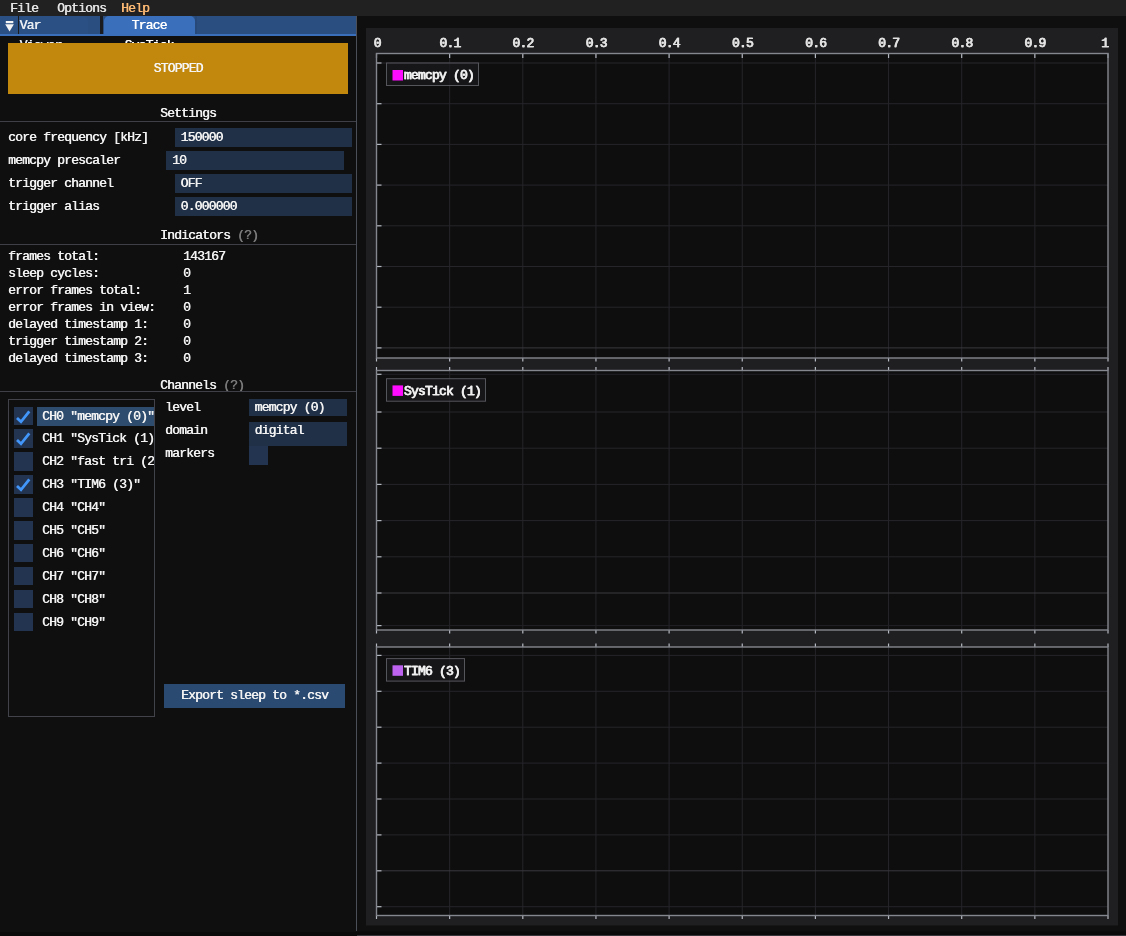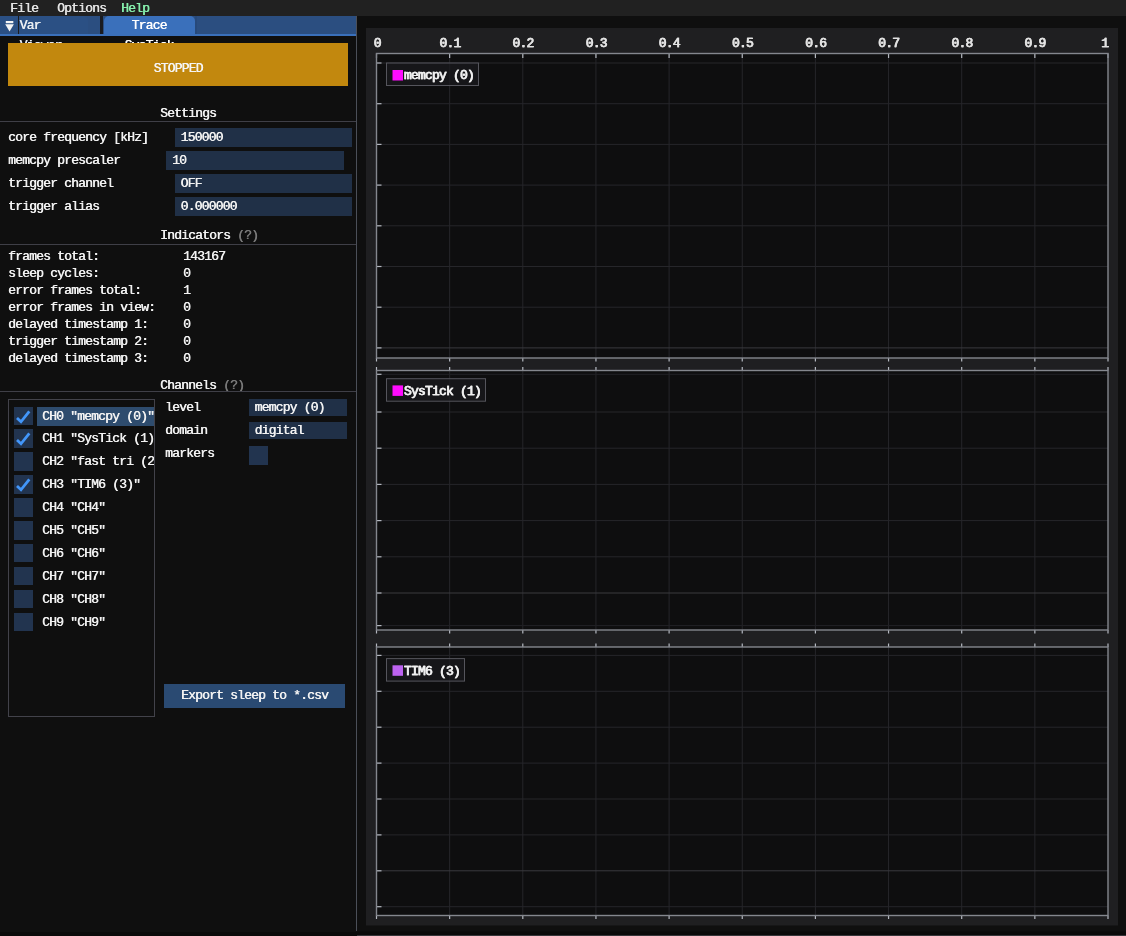--- a/index.html
+++ b/index.html
@@ -8,36 +8,36 @@
 .inp{position:absolute;background:#203047;height:19px;line-height:19px;padding-left:6px;white-space:pre}
 .sep{position:absolute;left:0;width:356px;height:1px;background:#3f3f47}
 .cb{position:absolute;width:19px;height:18.5px;background:#22344f}
 svg text{stroke-width:0.35px}
 </style></head>
 <body>
 
 <div class="abs" style="left:0;top:0;width:1126px;height:16px;background:#212121"></div>
 <div class="lbl" style="left:10px;top:1px;height:15px;line-height:15px;color:#e4e4e4">File</div>
 <div class="lbl" style="left:57px;top:1px;height:15px;line-height:15px;color:#e4e4e4">Options</div>
-<div class="lbl" style="left:121px;top:1px;height:15px;line-height:15px;color:#86efac">Help</div>
+<div class="lbl" style="left:121px;top:1px;height:15px;line-height:15px;color:#fdba74">Help</div>
 
 <div class="abs" style="left:0;top:16px;width:356px;height:18px;background:#2b4e80"></div>
 <div class="abs" style="left:18.2px;top:16px;width:1.3px;height:18px;background:#1a1b1f"></div>
 <div class="abs" style="left:100px;top:16px;width:3px;height:18px;background:#1a1b1f"></div>
 <div class="abs" style="left:195px;top:16px;width:1.8px;height:18px;background:#27497a"></div>
 <div class="abs" style="left:0;top:16px;width:18px;height:18px;background:#2b5084"></div>
 <svg class="abs" style="left:0;top:16px" width="18" height="18" viewBox="0 0 18 18">
   <rect x="5.8" y="5" width="7.5" height="2.2" fill="#f4f4f4"></rect>
   <path d="M5.2 8.3 L13.9 8.3 L9.55 15.6 Z" fill="#f4f4f4"></path>
 </svg>
 <div class="abs" style="left:19.5px;top:16px;width:68px;height:18px;background:#2b5084;border-radius:5px 5px 0 0;line-height:20px;text-align:left;color:#e9edf2">Var Viewer</div>
 <div class="abs" style="left:103.5px;top:16px;width:91px;height:18px;background:#3a70bb;border-radius:5px 5px 0 0;line-height:20px;text-align:center;color:#fff">Trace SysTick</div>
 <div class="abs" style="left:0;top:34px;width:356.5px;height:2px;background:#3a70bb"></div>
 
-<div class="abs" style="left:8px;top:43px;width:340px;height:43px;background:#c2880e;line-height:51px;text-align:center;color:#f5f5f5">STOPPED</div>
+<div class="abs" style="left:8px;top:43px;width:340px;height:51px;background:#c2880e;line-height:51px;text-align:center;color:#f5f5f5">STOPPED</div>
 <div class="lbl" style="left:160px;top:107px;height:14px;line-height:14px">Settings</div>
 <div class="sep" style="top:120.5px"></div>
 <div class="lbl" style="left:8px;top:128px;height:19px;line-height:19px">core frequency [kHz]</div>
 <div class="inp" style="left:174.5px;top:127.5px;width:177.5px">150000</div>
 <div class="lbl" style="left:8px;top:151px;height:19px;line-height:19px">memcpy prescaler</div>
 <div class="inp" style="left:166px;top:150.6px;width:177.5px">10</div>
 <div class="lbl" style="left:8px;top:174px;height:19px;line-height:19px">trigger channel</div>
 <div class="inp" style="left:174.5px;top:173.7px;width:177.5px">OFF</div>
 <div class="lbl" style="left:8px;top:197px;height:19px;line-height:19px">trigger alias</div>
 <div class="inp" style="left:174.5px;top:196.8px;width:177.5px">0.000000</div>
@@ -92,21 +92,21 @@
 <div class="cb" style="left:13.5px;top:566.8px"></div>
 <div class="lbl" style="left:42px;top:568.8px;height:15px;line-height:15px;max-width:112px;overflow:hidden">CH7 "CH7"</div>
 <div class="cb" style="left:13.5px;top:589.7px"></div>
 <div class="lbl" style="left:42px;top:591.7px;height:15px;line-height:15px;max-width:112px;overflow:hidden">CH8 "CH8"</div>
 <div class="cb" style="left:13.5px;top:612.6px"></div>
 <div class="lbl" style="left:42px;top:614.6px;height:15px;line-height:15px;max-width:112px;overflow:hidden">CH9 "CH9"</div>
 
 <div class="lbl" style="left:165px;top:399px;height:17px;line-height:17px">level</div>
 <div class="inp" style="left:248.5px;top:399px;width:98.5px;height:17px;line-height:17px">memcpy (0)</div>
 <div class="lbl" style="left:165px;top:422px;height:17px;line-height:17px">domain</div>
-<div class="inp" style="left:248.5px;top:422px;width:98.5px;height:17px;line-height:17px">digital</div>
+<div class="inp" style="left:248.5px;top:422px;width:98.5px;height:24px;line-height:17px">digital</div>
 <div class="lbl" style="left:165px;top:445px;height:17px;line-height:17px">markers</div>
 <div class="cb" style="left:248.5px;top:446px"></div>
 
 <div class="abs" style="left:163.8px;top:684px;width:181.5px;height:24px;background:#2a4a72;line-height:24px;text-align:center">Export sleep to *.csv</div>
 
 <div class="abs" style="left:356px;top:16px;width:1.5px;height:915px;background:#4b4f58"></div>
 
 <svg class="abs" style="left:357px;top:16px" width="769" height="920" viewBox="0 0 769 920" id="plots">
     <rect x="0" y="0" width="769" height="920" fill="#0f0f0f"></rect>
     <rect x="9" y="12" width="752" height="897.5" fill="#1f1f21"></rect>

